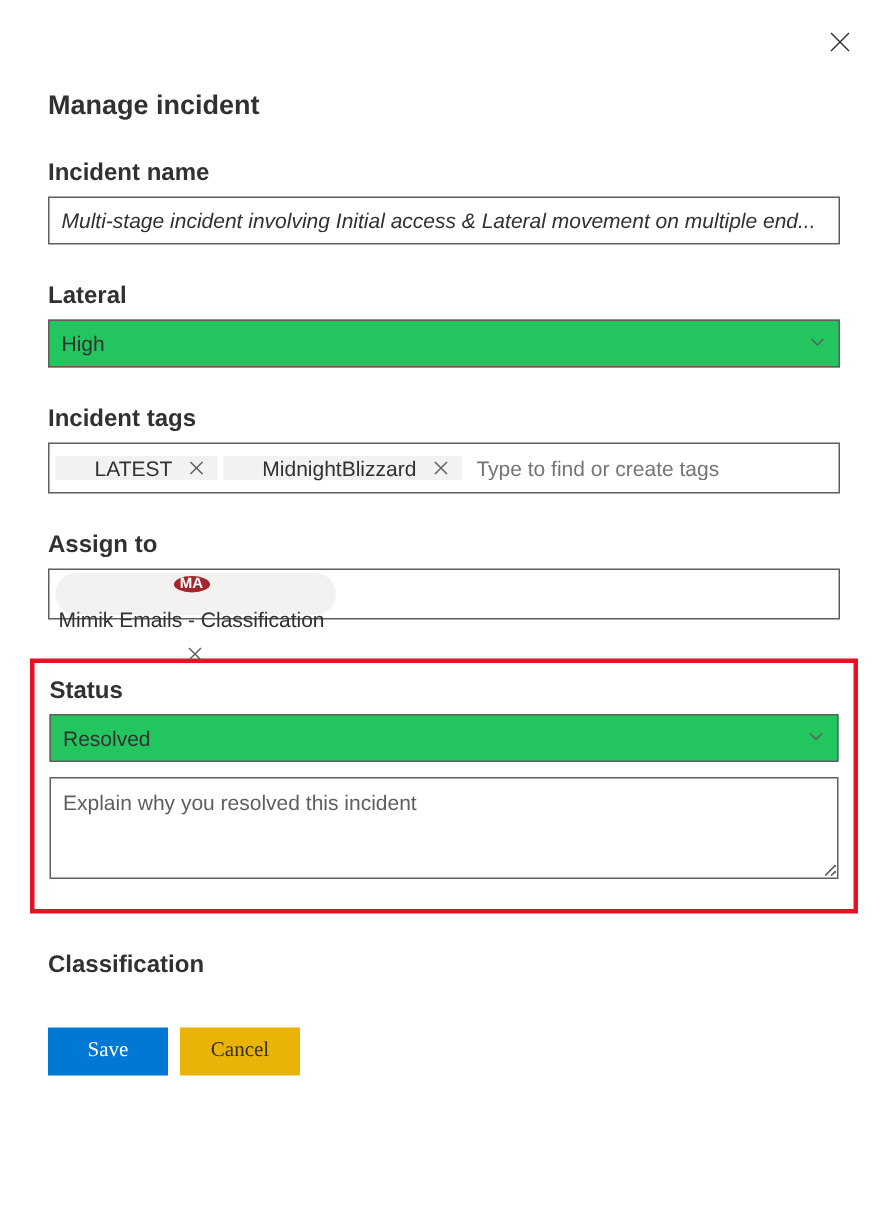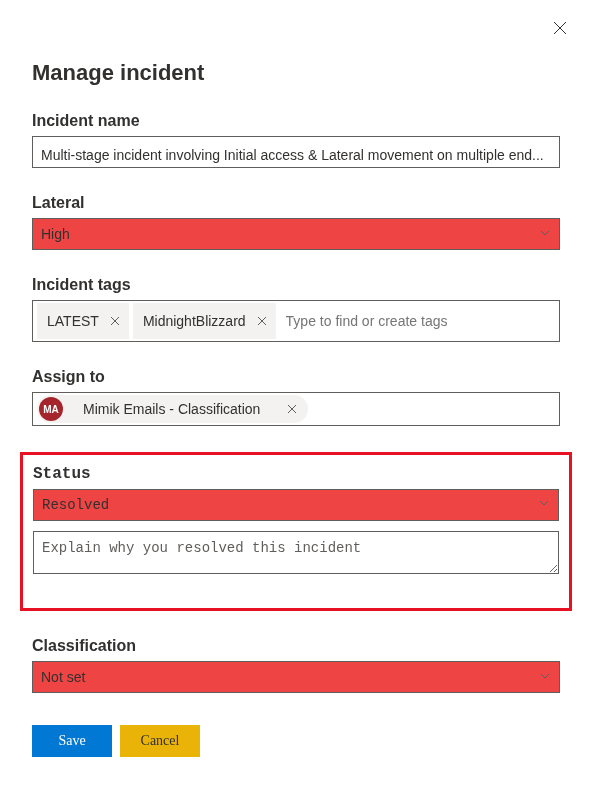--- a/index.html
+++ b/index.html
@@ -11,81 +11,82 @@
     color: #323130;
     background: #fff;
   }
   .panel { position: relative; padding: 24px 32px 0 32px; }
   .close-btn {
     position: absolute; top: 18px; right: 22px;
     width: 20px; height: 20px; cursor: pointer;
     display: flex; align-items: center; justify-content: center;
   }
   h1 {
-    font-size: 22px; font-weight: 700; margin: 36px 0 26px 0;
+    font-size: 18px; font-weight: 700; margin: 36px 0 26px 0;
   }
   .field-group { margin-bottom: 26px; }
   .label { font-weight: 600; font-size: 16px; margin-bottom: 6px; }
   .text-input {
     width: 100%; height: 32px; border: 1px solid #605e5c;
     padding: 4px 8px; font-size: 14px; color: #323130;
     white-space: nowrap; overflow: hidden; text-overflow: ellipsis;
-    display: flex; align-items: flex-end;
+    display: flex; align-items: center;
     background: #fff;
+    font-style: italic;
   }
   .select-wrap {
     position: relative; width: 100%; height: 32px;
-    border: 1px solid #605e5c; background: #ef4444;
+    border: 1px solid #605e5c; background: #22c55e;
     display: flex; align-items: center; padding: 0 8px;
     cursor: pointer;
   }
   .select-wrap .chev {
     position: absolute; right: 8px; top: 50%; transform: translateY(-50%);
   }
   .tags-box {
     width: 100%; min-height: 34px; border: 1px solid #605e5c;
     display: flex; align-items: center; flex-wrap: wrap;
     padding: 2px 4px; gap: 4px; background: #fff;
   }
   .tag-chip {
-    background: #f3f2f1; height: 36px;
+    background: #f3f2f1; height: 16px;
     display: inline-flex; align-items: center;
-    padding: 0 6px 0 10px; gap: 8px; font-size: 14px;
+    padding: 0 6px 0 26px; gap: 8px; font-size: 14px;
   }
   .tag-x {
     width: 16px; height: 16px; display: flex; align-items: center;
     justify-content: center; cursor: pointer; color: #605e5c;
   }
   .tag-input-ph {
     color: #6d28d9; padding-left: 6px; flex: 1;
     border: none; outline: none; font-size: 14px;
     font-family: inherit; background: transparent; height: 26px;
   }
   .assignee-box {
     width: 100%; min-height: 34px; border: 1px solid #605e5c;
     display: flex; align-items: center; padding: 2px 4px; background: #fff;
   }
   .persona-chip {
     background: #f3f2f1; height: 28px; border-radius: 14px;
     display: inline-flex; align-items: center; padding: 2px 8px 2px 2px;
-    gap: 20px;
+    gap: 10px;
+    flex-direction: column;
   }
   .persona-coin {
     width: 24px; height: 24px; border-radius: 50%;
     background: #a4262c; color: #fff; font-size: 10px; font-weight: 600;
     display: flex; align-items: center; justify-content: center;
   }
   .highlight-box {
-    border: 3px solid #e81123; padding: 10px 10px 30px 10px;
+    border: 3px solid #e81123; padding: 10px 10px 17px 10px;
     margin: 0 -12px 26px -12px;
-    font-family: Liberation Mono, monospace;
   }
   .highlight-box .field-group { margin-bottom: 10px; }
   .textarea {
-    width: 100%; height: 43px; border: 1px solid #605e5c;
+    width: 100%; height: 68px; border: 1px solid #605e5c;
     padding: 8px; font-size: 14px; font-family: inherit;
     resize: both; color: #8b5cf6;
   }
   .textarea::placeholder { color: #605e5c; }
   .footer { display: flex; gap: 8px; margin-top: 32px; }
   .btn {
     height: 32px; min-width: 80px; padding: 0 16px;
     font-size: 14px; border: none; cursor: pointer;
     font-family: Liberation Serif, serif;
   }
@@ -176,28 +177,20 @@
               <polyline points="2,4 6,8 10,4" fill="none" stroke="#605e5c" stroke-width="1"></polyline>
             </svg>
         </span>
       </div>
     </div>
     <textarea class="textarea" placeholder="Explain why you resolved this incident" style=""></textarea>
   </div>
 
   <div class="field-group">
     <div class="label">Classification</div>
-    <div class="select-wrap">
-      <span>Not set</span>
-      <span class="chev">
-        <svg width="12" height="12" viewBox="0 0 12 12">
-            <polyline points="2,4 6,8 10,4" fill="none" stroke="#605e5c" stroke-width="1"></polyline>
-          </svg>
-      </span>
-    </div>
   </div>
 
   <div class="footer">
     <button class="btn btn-primary">Save</button>
     <button class="btn btn-default">Cancel</button>
   </div>
 
 </div>
 
 </body></html>

